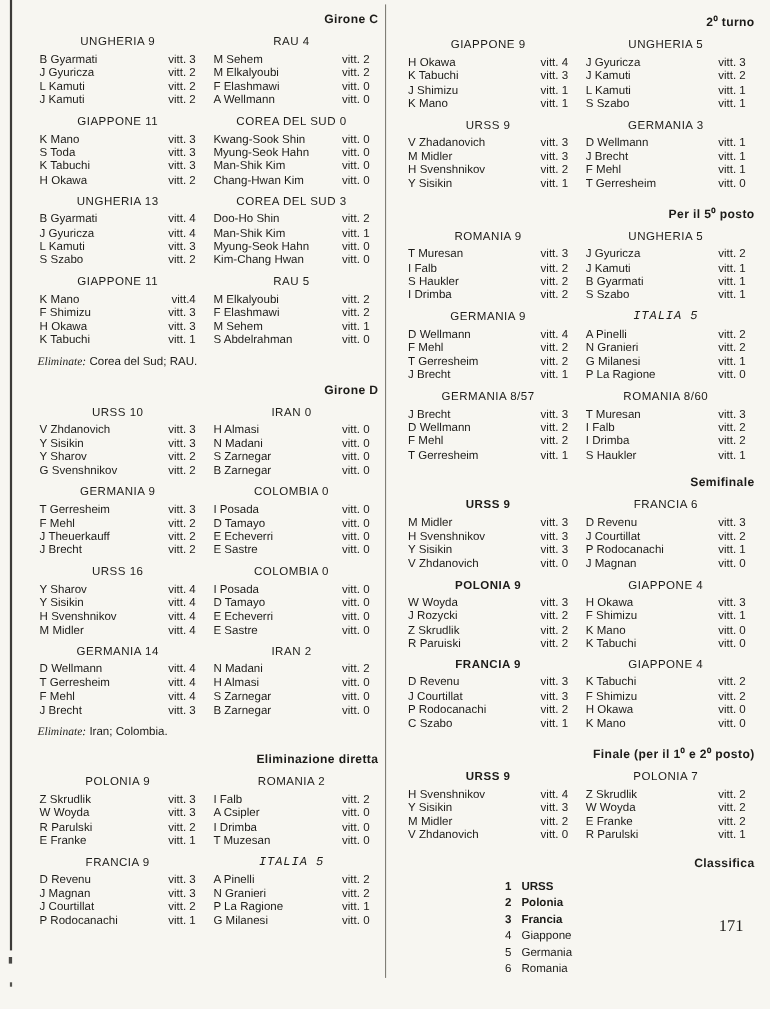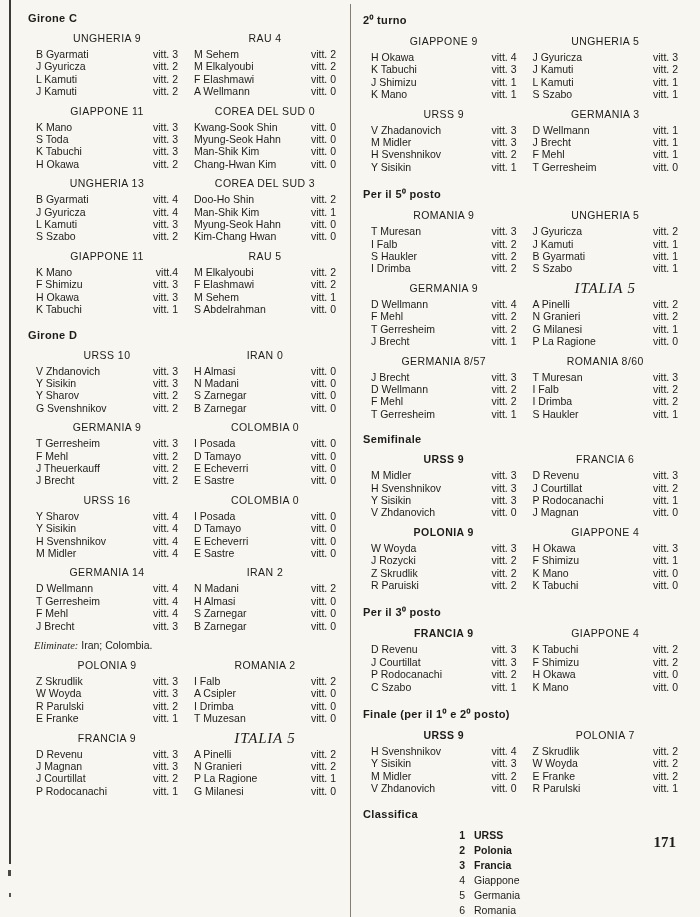--- a/index.html
+++ b/index.html
@@ -14,45 +14,45 @@
   .page{position:absolute;inset:0;}
   .scan-edge{position:absolute;left:9px;top:0;width:2px;height:864px;background:#3c3b38;}
   .scan-speck1{position:absolute;left:8px;top:870px;width:3px;height:6px;background:#4a4946;}
   .scan-speck2{position:absolute;left:9px;top:893px;width:2px;height:4px;background:#55544f;}
   .columns{display:flex;align-items:stretch;padding:4px 14px 0 28px;}
   .col{box-sizing:border-box;}
   .col-left{width:322px;padding-right:6px;}
   .col-divider{width:1px;background:#807e77;flex:0 0 1px;}
   .col-right{flex:1;padding-left:12px;}
   .heading{
-    font-weight:bold;text-align:left;
+    font-weight:bold;text-align:right;
     font-size:11px;letter-spacing:.35px;
     margin:13px 0 8px;
   }
   .col > .heading:first-child{margin-top:8px;}
   .match{display:flex;margin-bottom:7px;align-items:center;}
   .team{width:50%;padding:0 8px 0 8px;box-sizing:border-box;}
   .team-name{
     text-align:center;font-size:10.5px;letter-spacing:.45px;
     margin-bottom:3px;line-height:13px;
   }
   .team-name.bold{font-weight:bold;}
-  .team-name.italic{font-family:Liberation Serif, serif;font-style:italic;font-size:15px;letter-spacing:.8px;}
+  .team-name.italic{font-family:Liberation Mono, monospace;font-style:italic;font-size:11px;letter-spacing:.8px;}
   .player{display:flex;justify-content:space-between;font-size:10.5px;line-height:12.4px;}
   .pn{white-space:pre;}
   .pv{white-space:pre;}
   .note{font-size:10.5px;margin:7px 0 7px 6px;line-height:12px;}
   .note-label{font-family:"Liberation Serif",serif;font-style:italic;}
   .ranking{margin:2px 0 0 92px;}
   .rank-item{display:flex;font-size:10.5px;line-height:15px;}
   .rank-item.bold{font-weight:bold;}
   .rank-num{width:10px;text-align:right;margin-right:9px;}
   .page-number{
     position:absolute;top:834px;right:24px;
-    font-family:"Liberation Serif",serif;font-weight:bold;font-size:15px;
+    font-family:"Liberation Serif",serif;font-weight:normal;font-size:15px;
   }
 </style>
 </head>
 <body>
 
 <div class="page">
   <div class="scan-edge"></div>
   <div class="scan-speck1"></div>
   <div class="scan-speck2"></div>
   <div class="columns">
@@ -211,20 +211,21 @@
             <div class="player">
               <span class="pn">M Sehem</span>
               <span class="pv">vitt. 1</span>
             </div>
             <div class="player">
               <span class="pn">S Abdelrahman</span>
               <span class="pv">vitt. 0</span>
             </div>
           </div>
         </div>
+        <div class="note"><span class="note-label">Eliminate:</span> <span class="note-text">Corea del Sud;  RAU.</span></div>
         <div class="heading">Girone D</div>
         <div class="match">
           <div class="team">
             <div class="team-name normal">URSS 10</div>
             <div class="player">
               <span class="pn">V Zhdanovich</span>
               <span class="pv">vitt. 3</span>
             </div>
             <div class="player">
               <span class="pn">Y Sisikin</span>
@@ -373,20 +374,21 @@
               <span class="pn">S Zarnegar</span>
               <span class="pv">vitt. 0</span>
             </div>
             <div class="player">
               <span class="pn">B Zarnegar</span>
               <span class="pv">vitt. 0</span>
             </div>
           </div>
         </div>
         <div class="note"><span class="note-label">Eliminate:</span> <span class="note-text">Iran; Colombia.</span></div>
+        <div class="heading">Eliminazione diretta</div>
         <div class="match">
           <div class="team">
             <div class="team-name normal">POLONIA 9</div>
             <div class="player">
               <span class="pn">Z Skrudlik</span>
               <span class="pv">vitt. 3</span>
             </div>
             <div class="player">
               <span class="pn">W Woyda</span>
               <span class="pv">vitt. 3</span>
@@ -739,21 +741,20 @@
             <div class="player">
               <span class="pn">K Mano</span>
               <span class="pv">vitt. 0</span>
             </div>
             <div class="player">
               <span class="pn">K Tabuchi</span>
               <span class="pv">vitt. 0</span>
             </div>
           </div>
         </div>
-        <div class="heading">Per il 3⁰ posto</div>
         <div class="match">
           <div class="team">
             <div class="team-name bold">FRANCIA 9</div>
             <div class="player">
               <span class="pn">D Revenu</span>
               <span class="pv">vitt. 3</span>
             </div>
             <div class="player">
               <span class="pn">J Courtillat</span>
               <span class="pv">vitt. 3</span>

